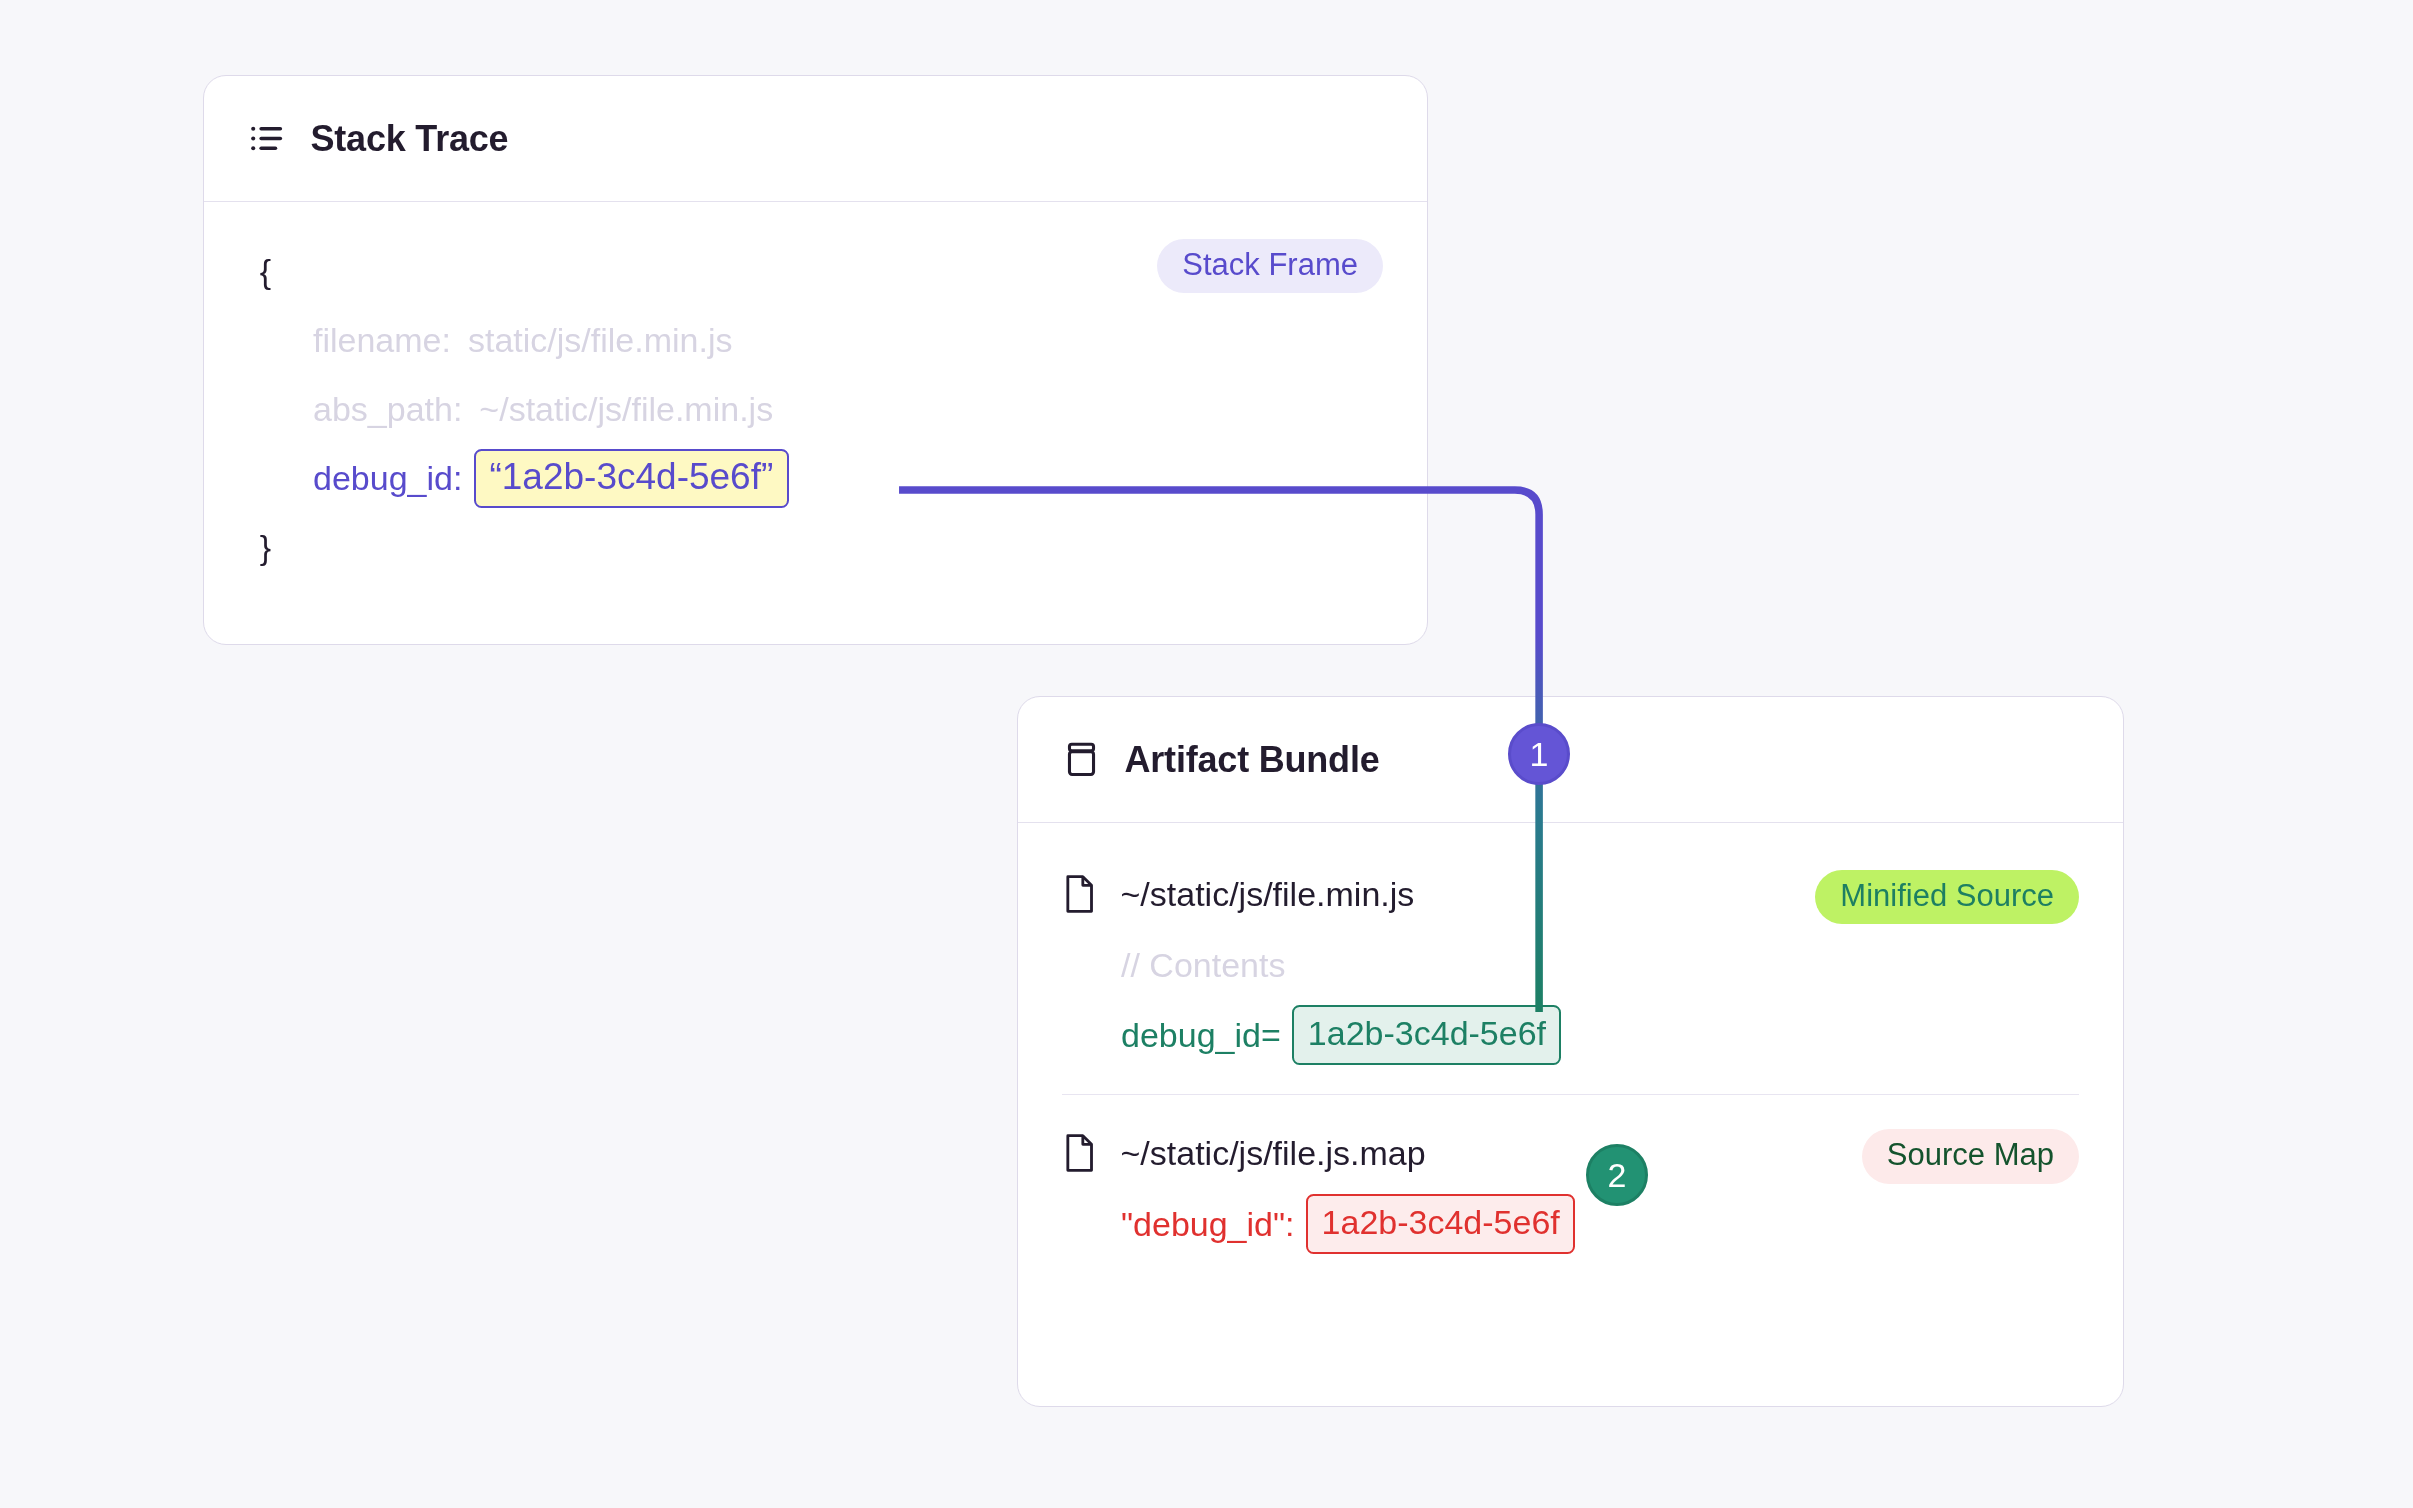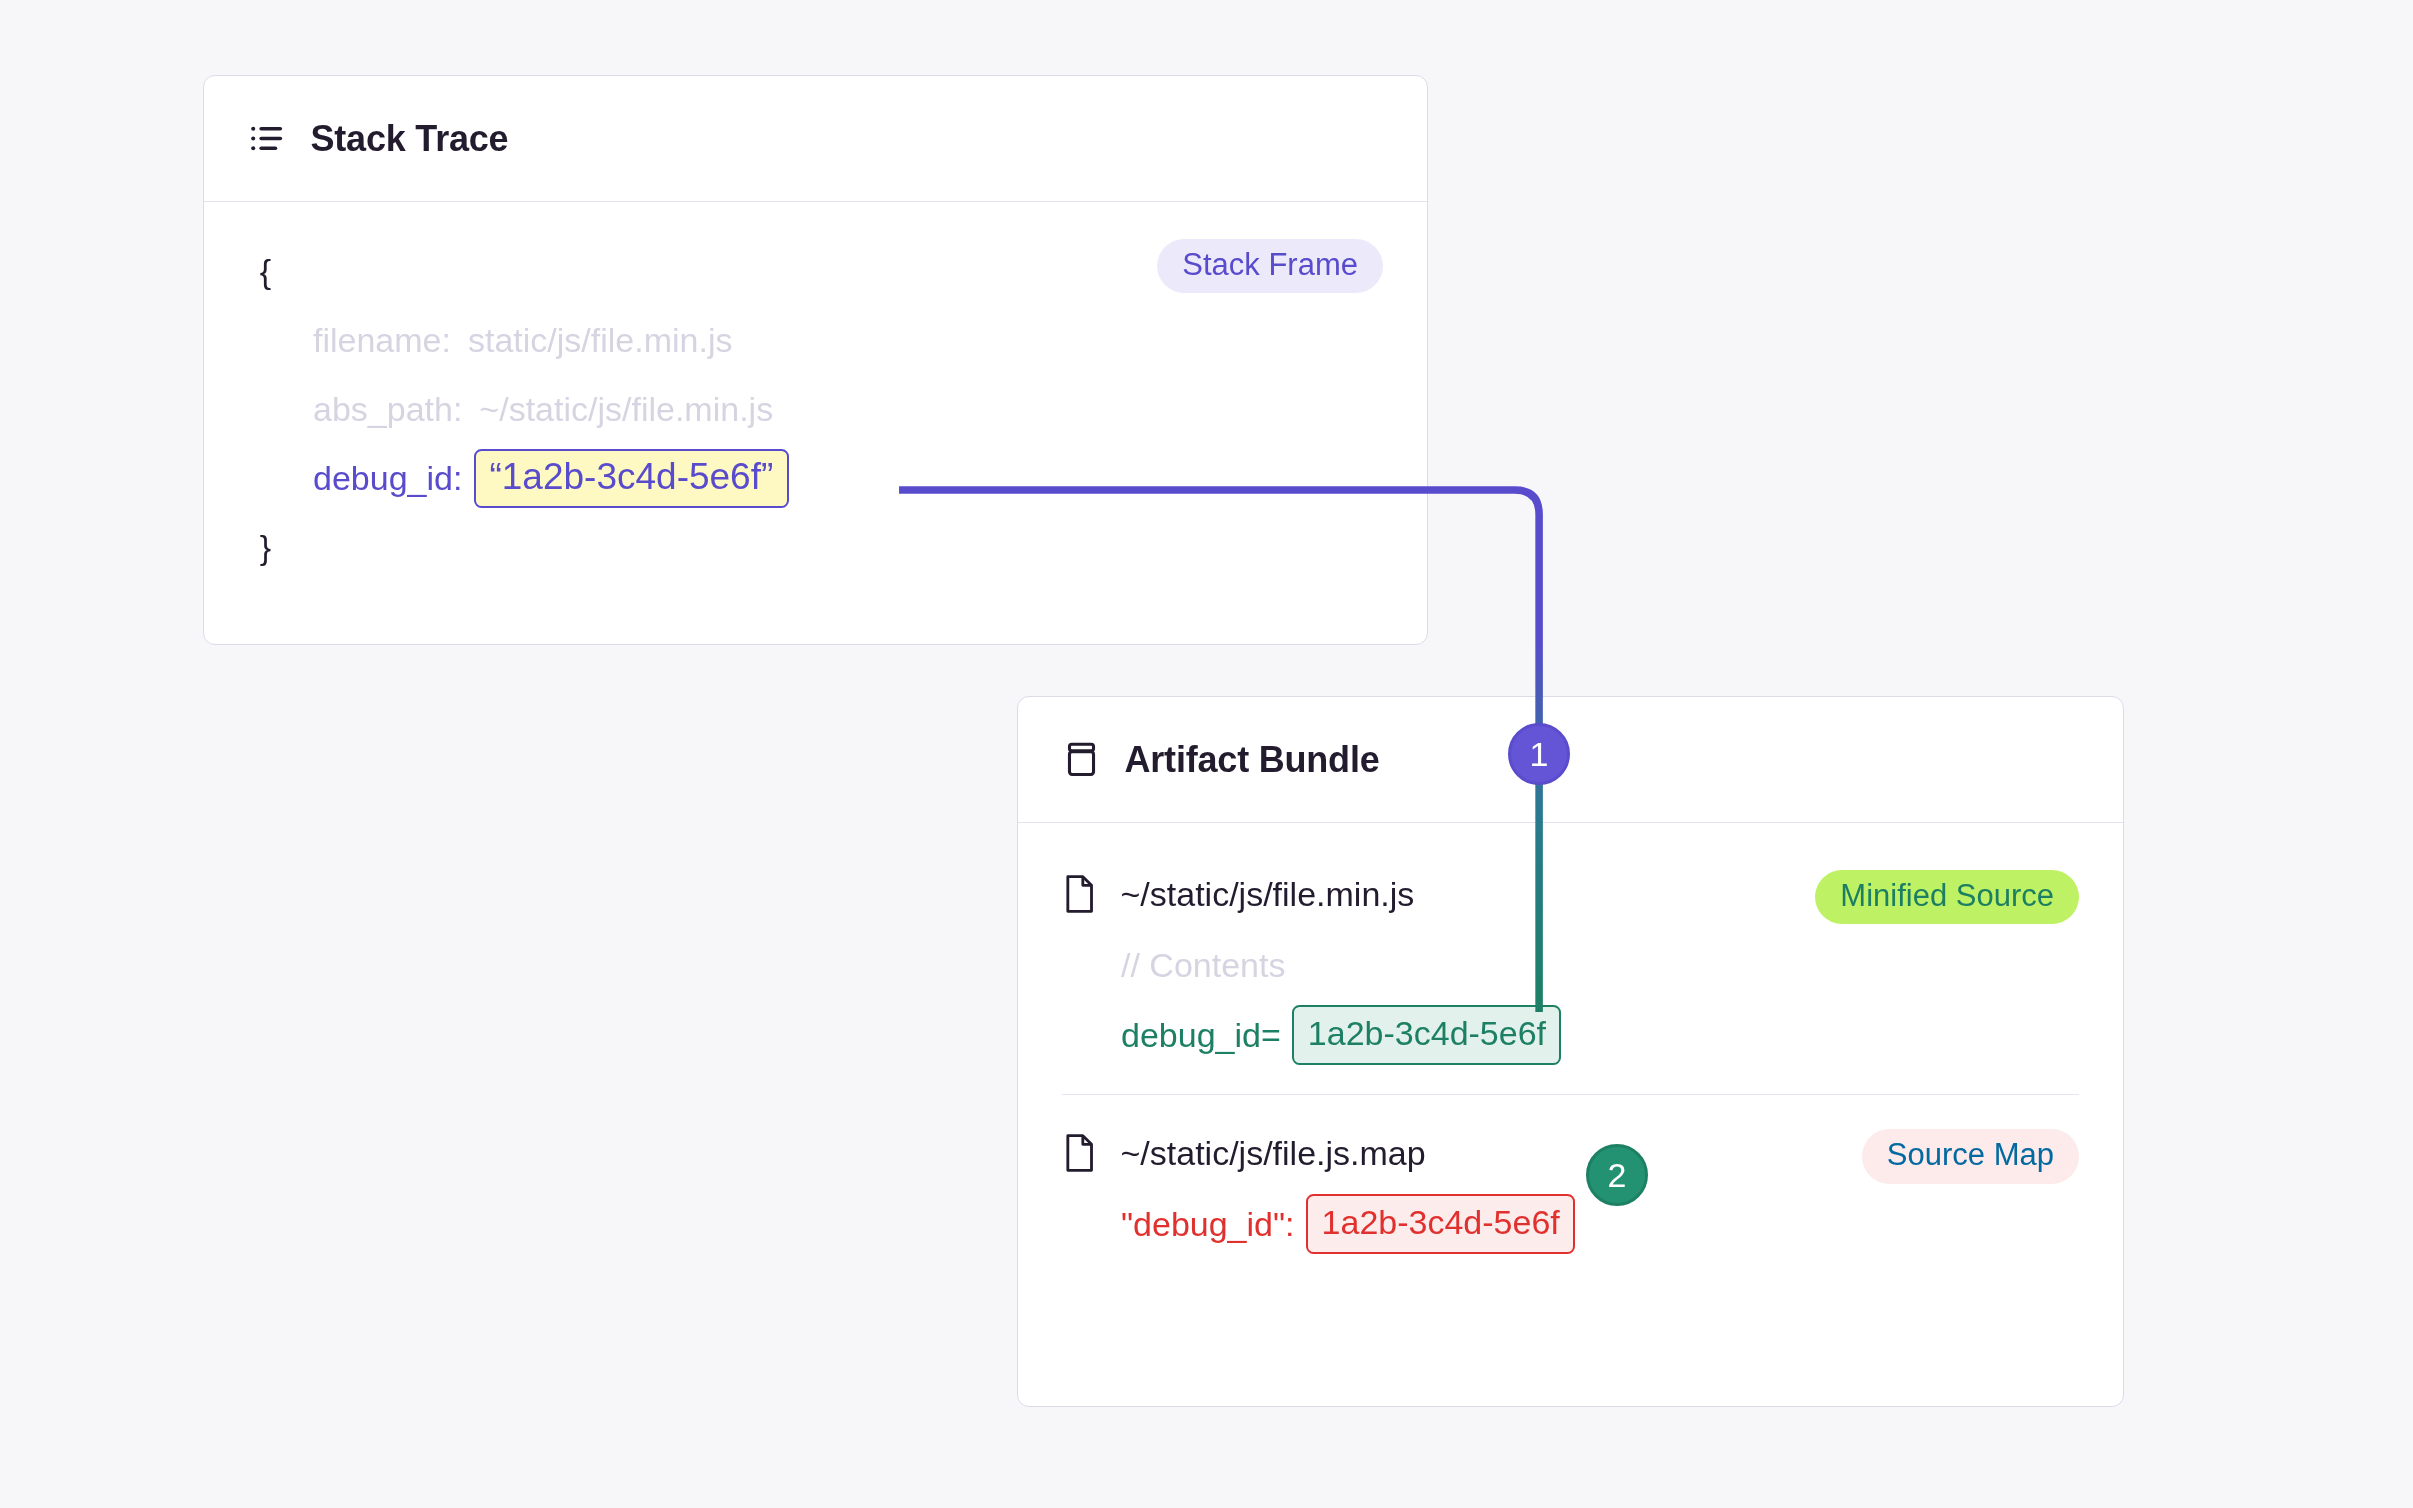--- a/index.html
+++ b/index.html
@@ -19,21 +19,21 @@
   .stage {
     position: absolute;
     inset: 0;
   }
 
   
   .card {
     position: absolute;
     background: #ffffff;
     border: 1.7px solid #dedaea;
-    border-radius: 12px;
+    border-radius: 23px;
     box-sizing: border-box;
     z-index: 3;
   }
   #stack-trace-card {
     left: 203px;
     top: 75px;
     width: 1225px;
     height: 570px;
   }
   #artifact-bundle-card {
@@ -135,21 +135,21 @@
   .tag-stack-frame {
     background: #eceafa;
     color: #584bcc;
   }
   .tag-minified {
     background: #bef264;
     color: #1d7f62;
   }
   .tag-sourcemap {
     background: #fdeaea;
-    color: #0369a1;
+    color: #14532d;
   }
 
   
   .artifact-row {
     position: relative;
     padding: 0;
   }
   .row-divider {
     height: 1.7px;
     background: #e8e5f1;

